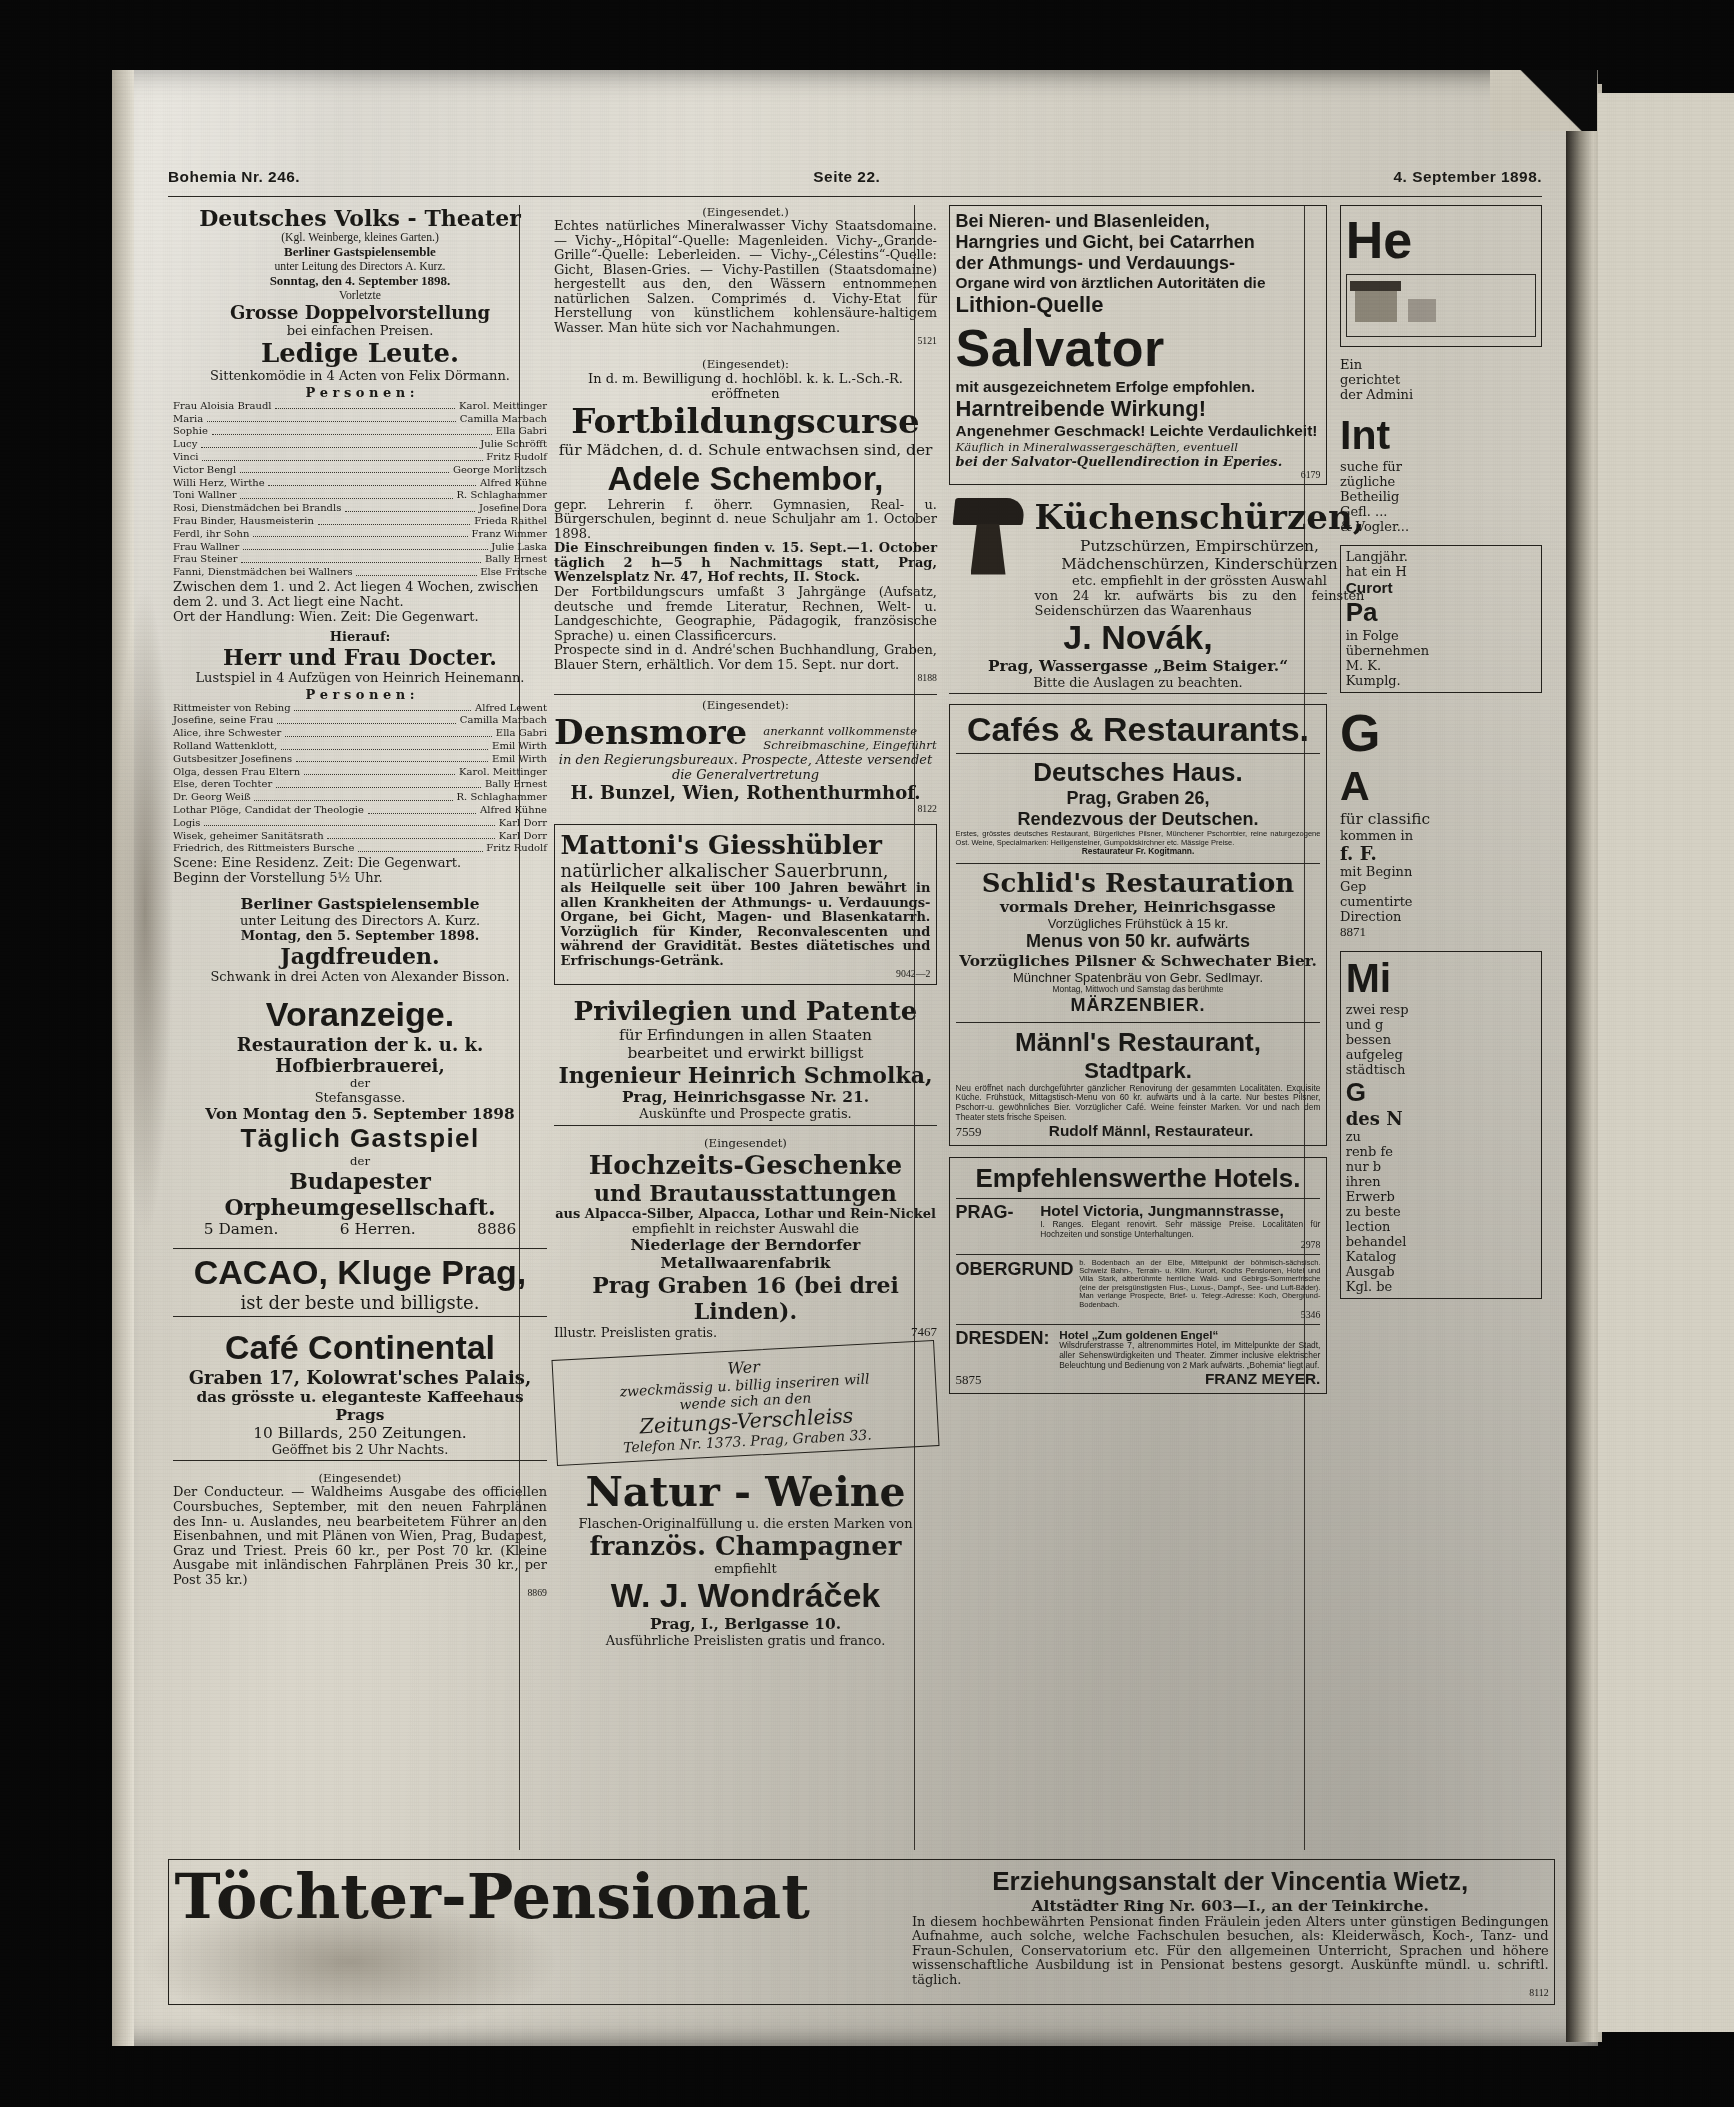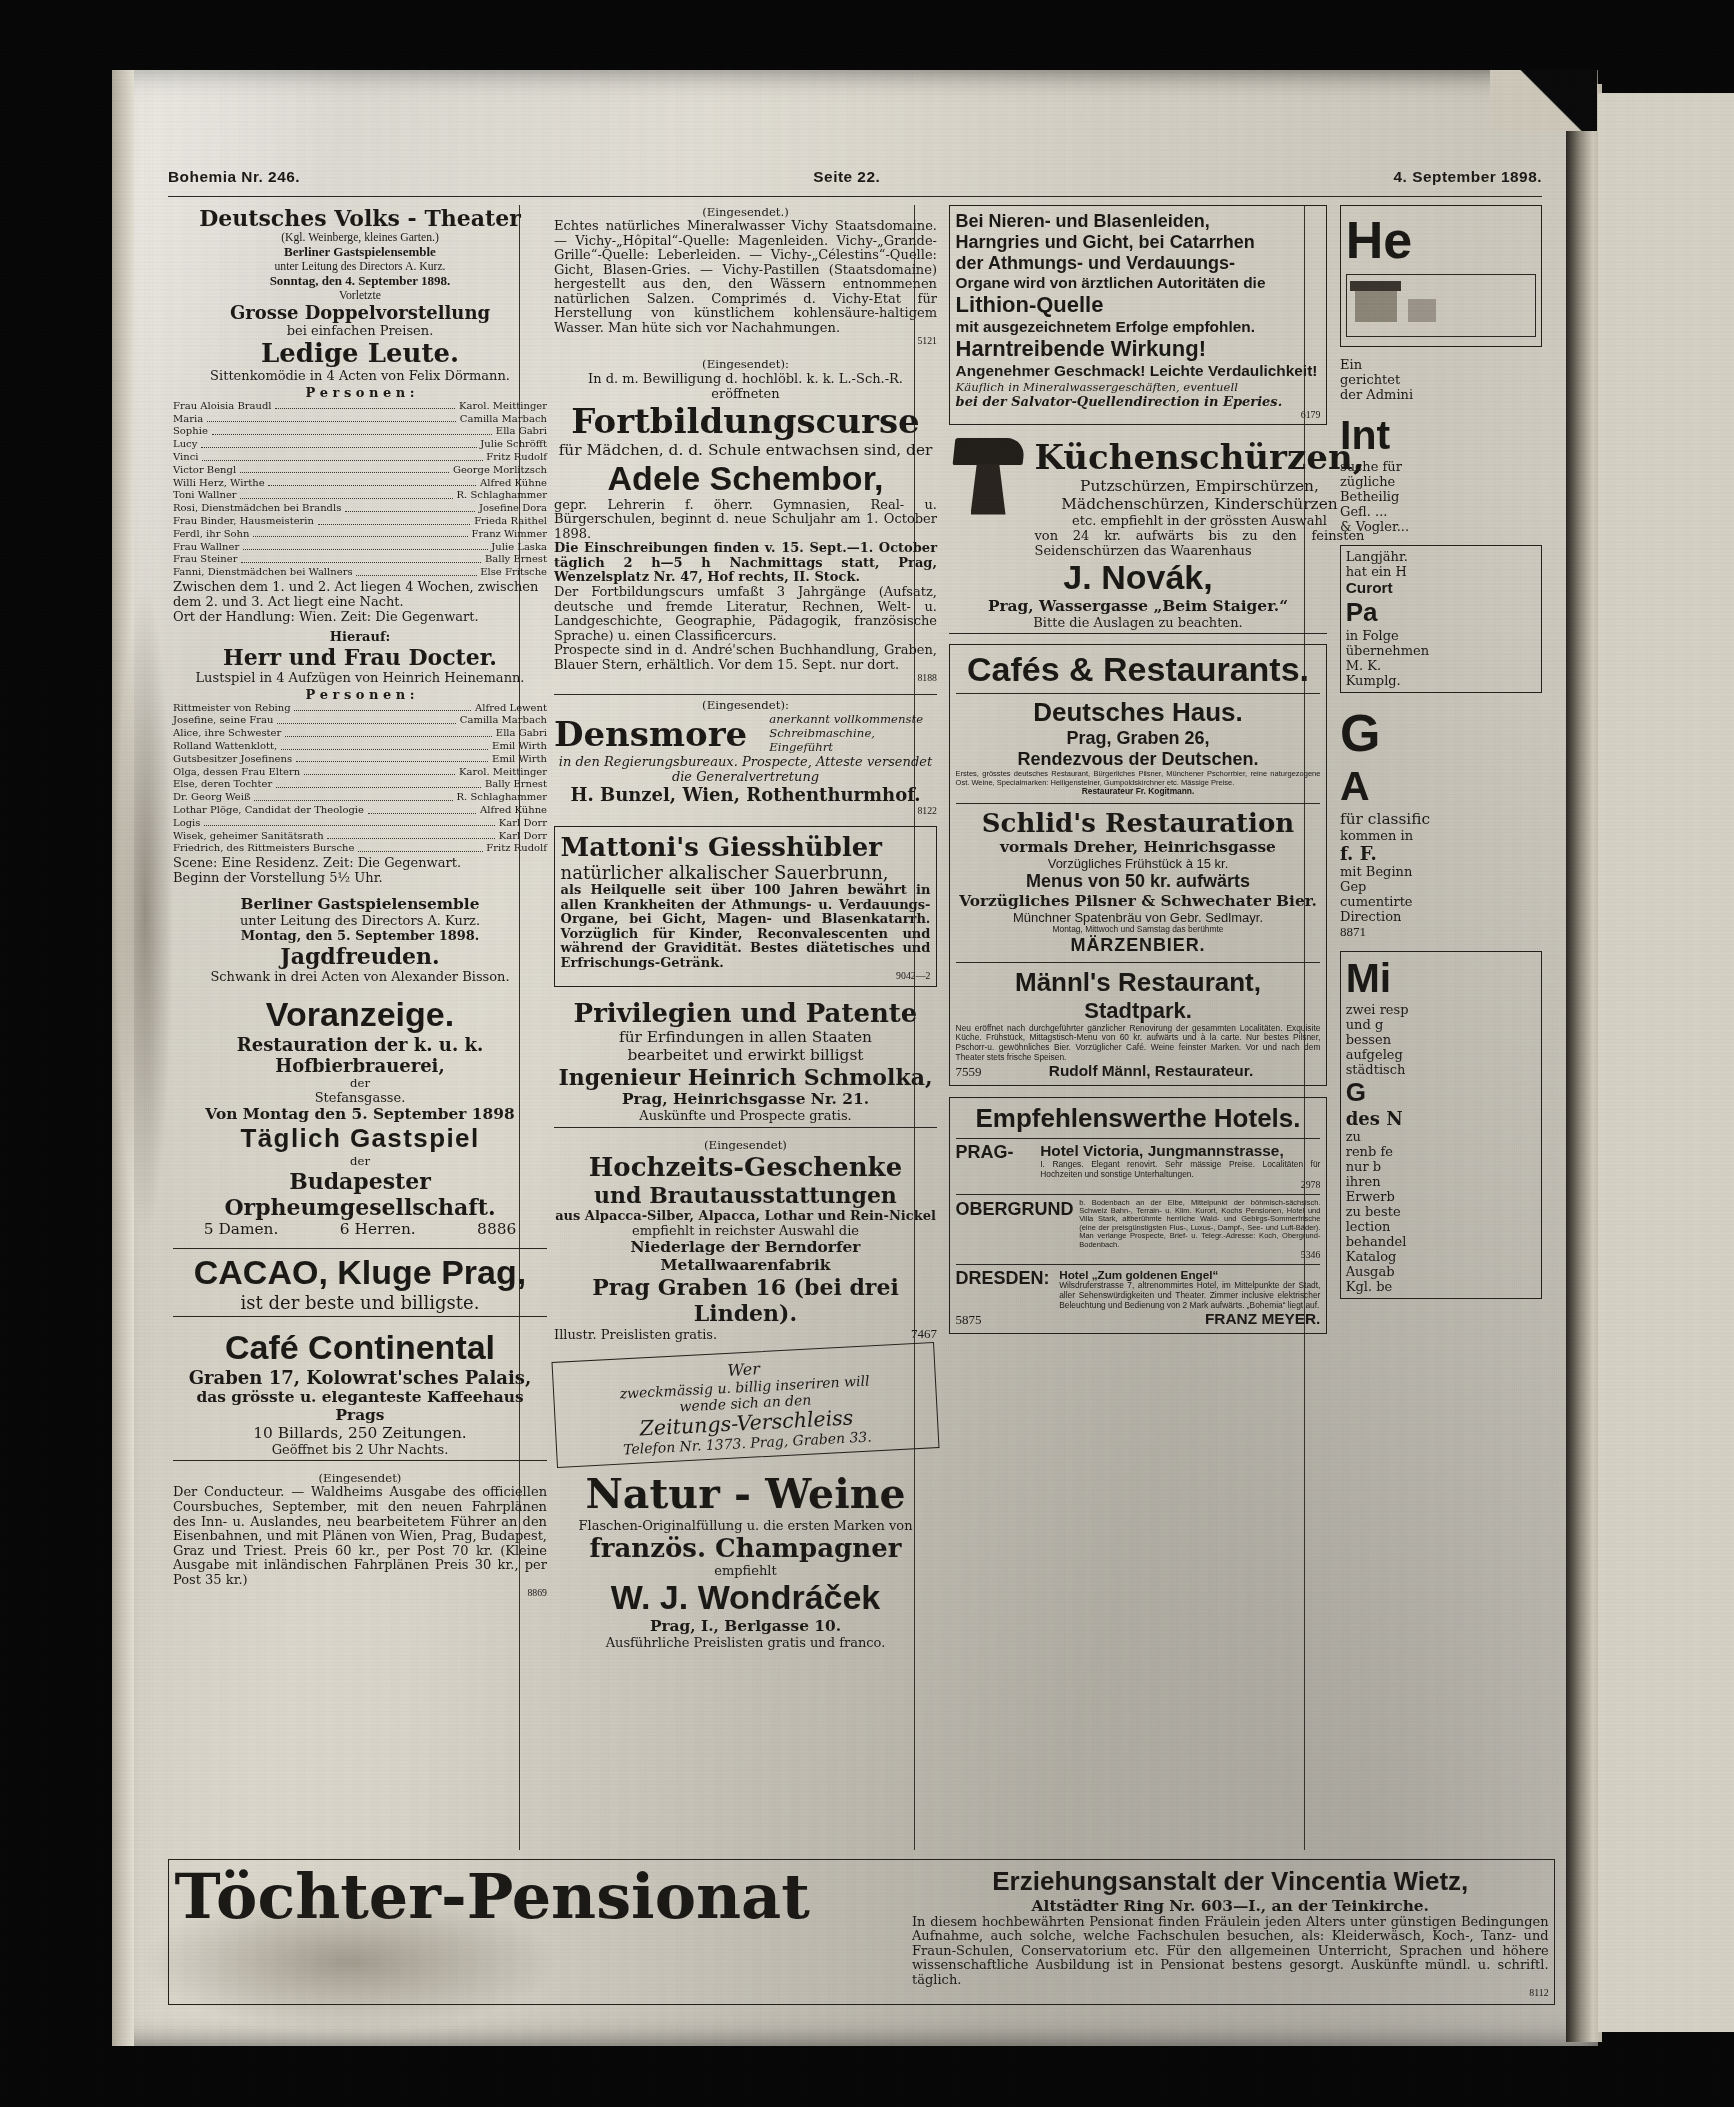--- a/index.html
+++ b/index.html
@@ -342,21 +342,21 @@
           <div class="t20 fraktur just lh">gepr. Lehrerin f. öherr. Gymnasien, Real- u. Bürgerschulen, beginnt d. neue Schuljahr am 1. October 1898.</div>
           <div class="t20 fraktur just lh" style="font-weight:bold;">Die Einschreibungen finden v. 15. Sept.—1. October täglich 2 h—5 h Nachmittags statt, Prag, Wenzelsplatz Nr. 47, Hof rechts, II. Stock.</div>
           <div class="t20 fraktur just lh">Der Fortbildungscurs umfaßt 3 Jahrgänge (Aufsatz, deutsche und fremde Literatur, Rechnen, Welt- u. Landgeschichte, Geographie, Pädagogik, französische Sprache) u. einen Classificercurs.</div>
           <div class="t20 fraktur just lh">Prospecte sind in d. André'schen Buchhandlung, Graben, Blauer Stern, erhältlich. Vor dem 15. Sept. nur dort.</div>
           <div class="numr">8188</div>
         </div>
 
         <div class="ad">
           <div class="ruleS"></div>
           <div class="t18 fraktur">(Eingesendet):</div>
-          <div style="display:flex;align-items:flex-end;gap:22px;">
+          <div style="display:flex;align-items:flex-end;gap:16px;">
             <span class="t52 fraktur" style="font-weight:bold;">Densmore</span>
             <span class="t18 fraktur italic left">anerkannt vollkommenste Schreibmaschine, Eingeführt</span>
           </div>
           <div class="t20 fraktur italic">in den Regierungsbureaux. Prospecte, Atteste versendet die Generalvertretung</div>
           <div class="t28 fraktur" style="font-weight:bold;">H. Bunzel, Wien, Rothenthurmhof.</div>
           <div class="numr">8122</div>
         </div>
 
         <div class="bx">
           <div class="t40 fraktur" style="font-weight:bold;">Mattoni's Giesshübler</div>
@@ -409,20 +409,21 @@
       </div>
 
       <div class="col c3">
 
         <div class="bx">
           <div class="t28 sans" style="font-weight:bold;">Bei Nieren- und Blasenleiden,</div>
           <div class="t28 sans" style="font-weight:bold;">Harngries und Gicht, bei Catarrhen</div>
           <div class="t28 sans" style="font-weight:bold;">der Athmungs- und Verdauungs-</div>
           <div class="t24 sans" style="font-weight:bold;">Organe wird von ärztlichen Autoritäten die</div>
           <div class="t34 sans" style="font-weight:bold;">Lithion-Quelle</div>
+          <div class="t80 sans" style="font-weight:bold;letter-spacing:0.5px;">Salvator</div>
           <div class="t24 sans" style="font-weight:bold;">mit ausgezeichnetem Erfolge empfohlen.</div>
           <div class="t34 sans" style="font-weight:bold;">Harntreibende Wirkung!</div>
           <div class="t24 sans" style="font-weight:bold;">Angenehmer Geschmack! Leichte Verdaulichkeit!</div>
           <div class="t18 fraktur italic">Käuflich in Mineralwassergeschäften, eventuell</div>
           <div class="t20 fraktur italic" style="font-weight:bold;">bei der Salvator-Quellendirection in Eperies.</div>
           <div class="numr">6179</div>
         </div>
 
         <div class="ad">
           <div class="kuechen">

